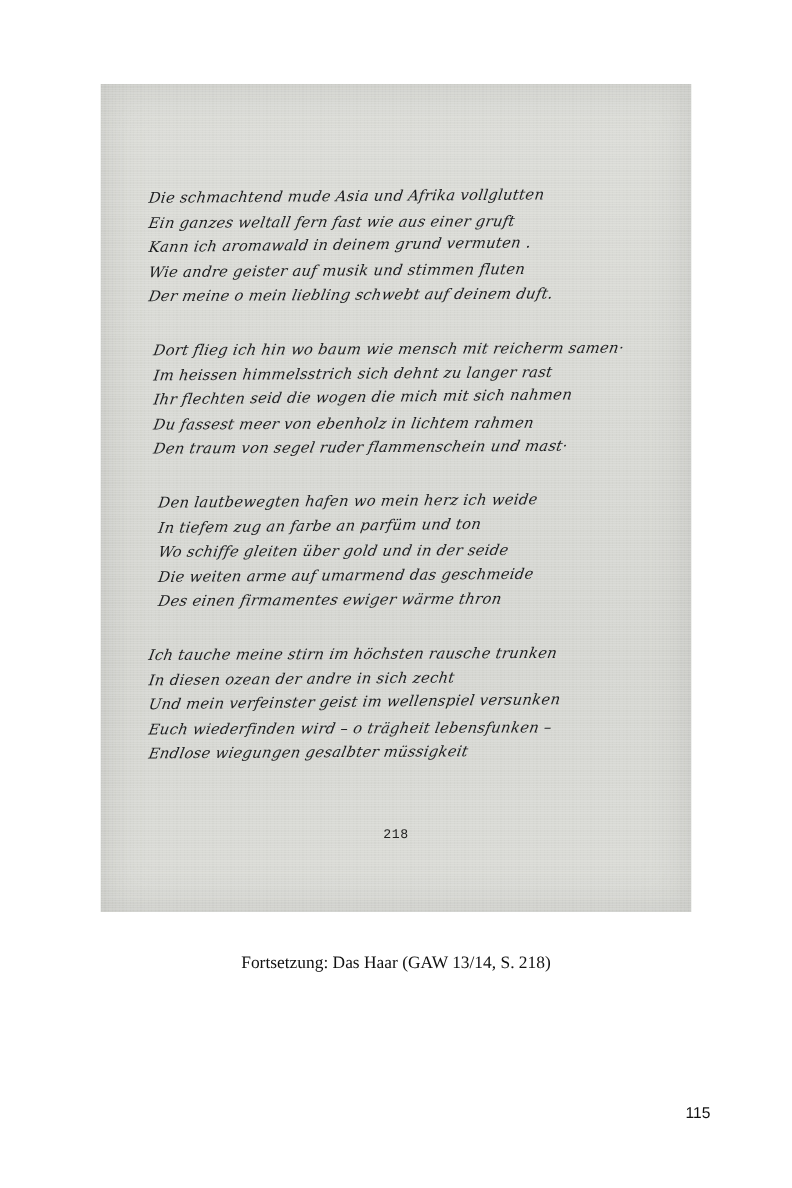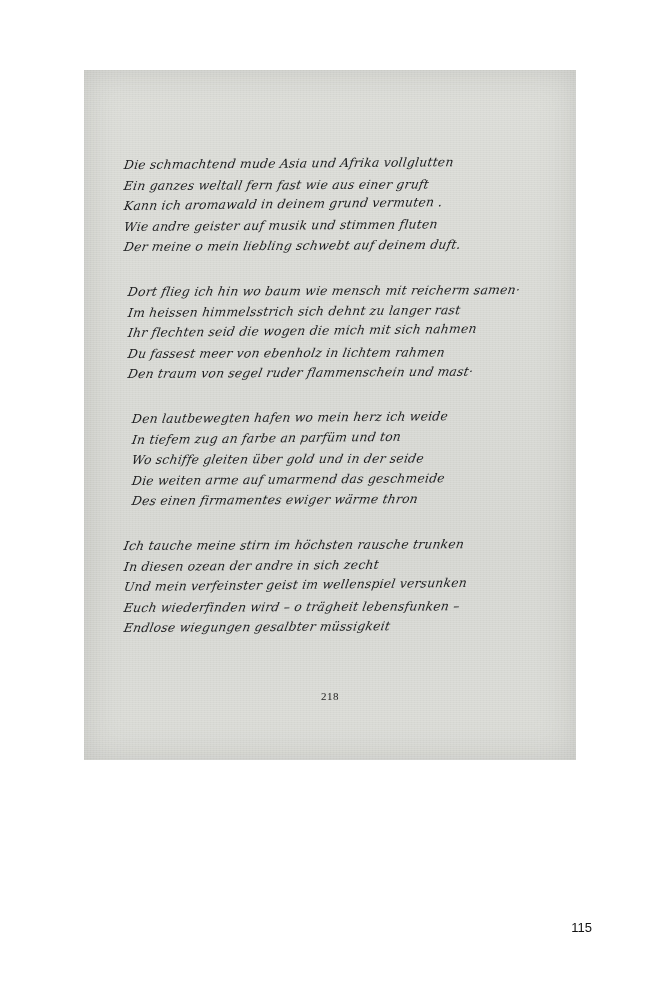--- a/index.html
+++ b/index.html
@@ -74,21 +74,21 @@
   .ms-line.t2 { transform: skewX(-10deg) rotate(-0.3deg); }
   .ms-line.t3 { transform: skewX(-9deg) rotate(-0.7deg); }
   .ms-line.t4 { transform: skewX(-11deg) rotate(-0.4deg); }
 
   .ms-pagenum {
     position: absolute;
     left: 0;
     right: 0;
     top: 620px;
     text-align: center;
-    font-family: Liberation Serif, serif;
+    font-family: Liberation Mono, monospace;
     font-size: 11px;
     color: #222;
     letter-spacing: 0.5px;
   }
 
   .caption {
     position: absolute;
     left: 0;
     right: 0;
     top: 795px;
@@ -147,16 +147,17 @@
         <div class="ms-line t3">Und mein verfeinster geist im wellenspiel versunken</div>
         <div class="ms-line t2">Euch wiederfinden wird – o trägheit lebensfunken –</div>
         <div class="ms-line t4">Endlose wiegungen gesalbter müssigkeit</div>
       </div>
 
     </div>
 
     <div class="ms-pagenum">218</div>
   </div>
 
+  <div class="caption">Fortsetzung: Das Haar (GAW 13/14, S. 218)</div>
 
   <div class="folio">115</div>
 
 </div>
 
 </body></html>

